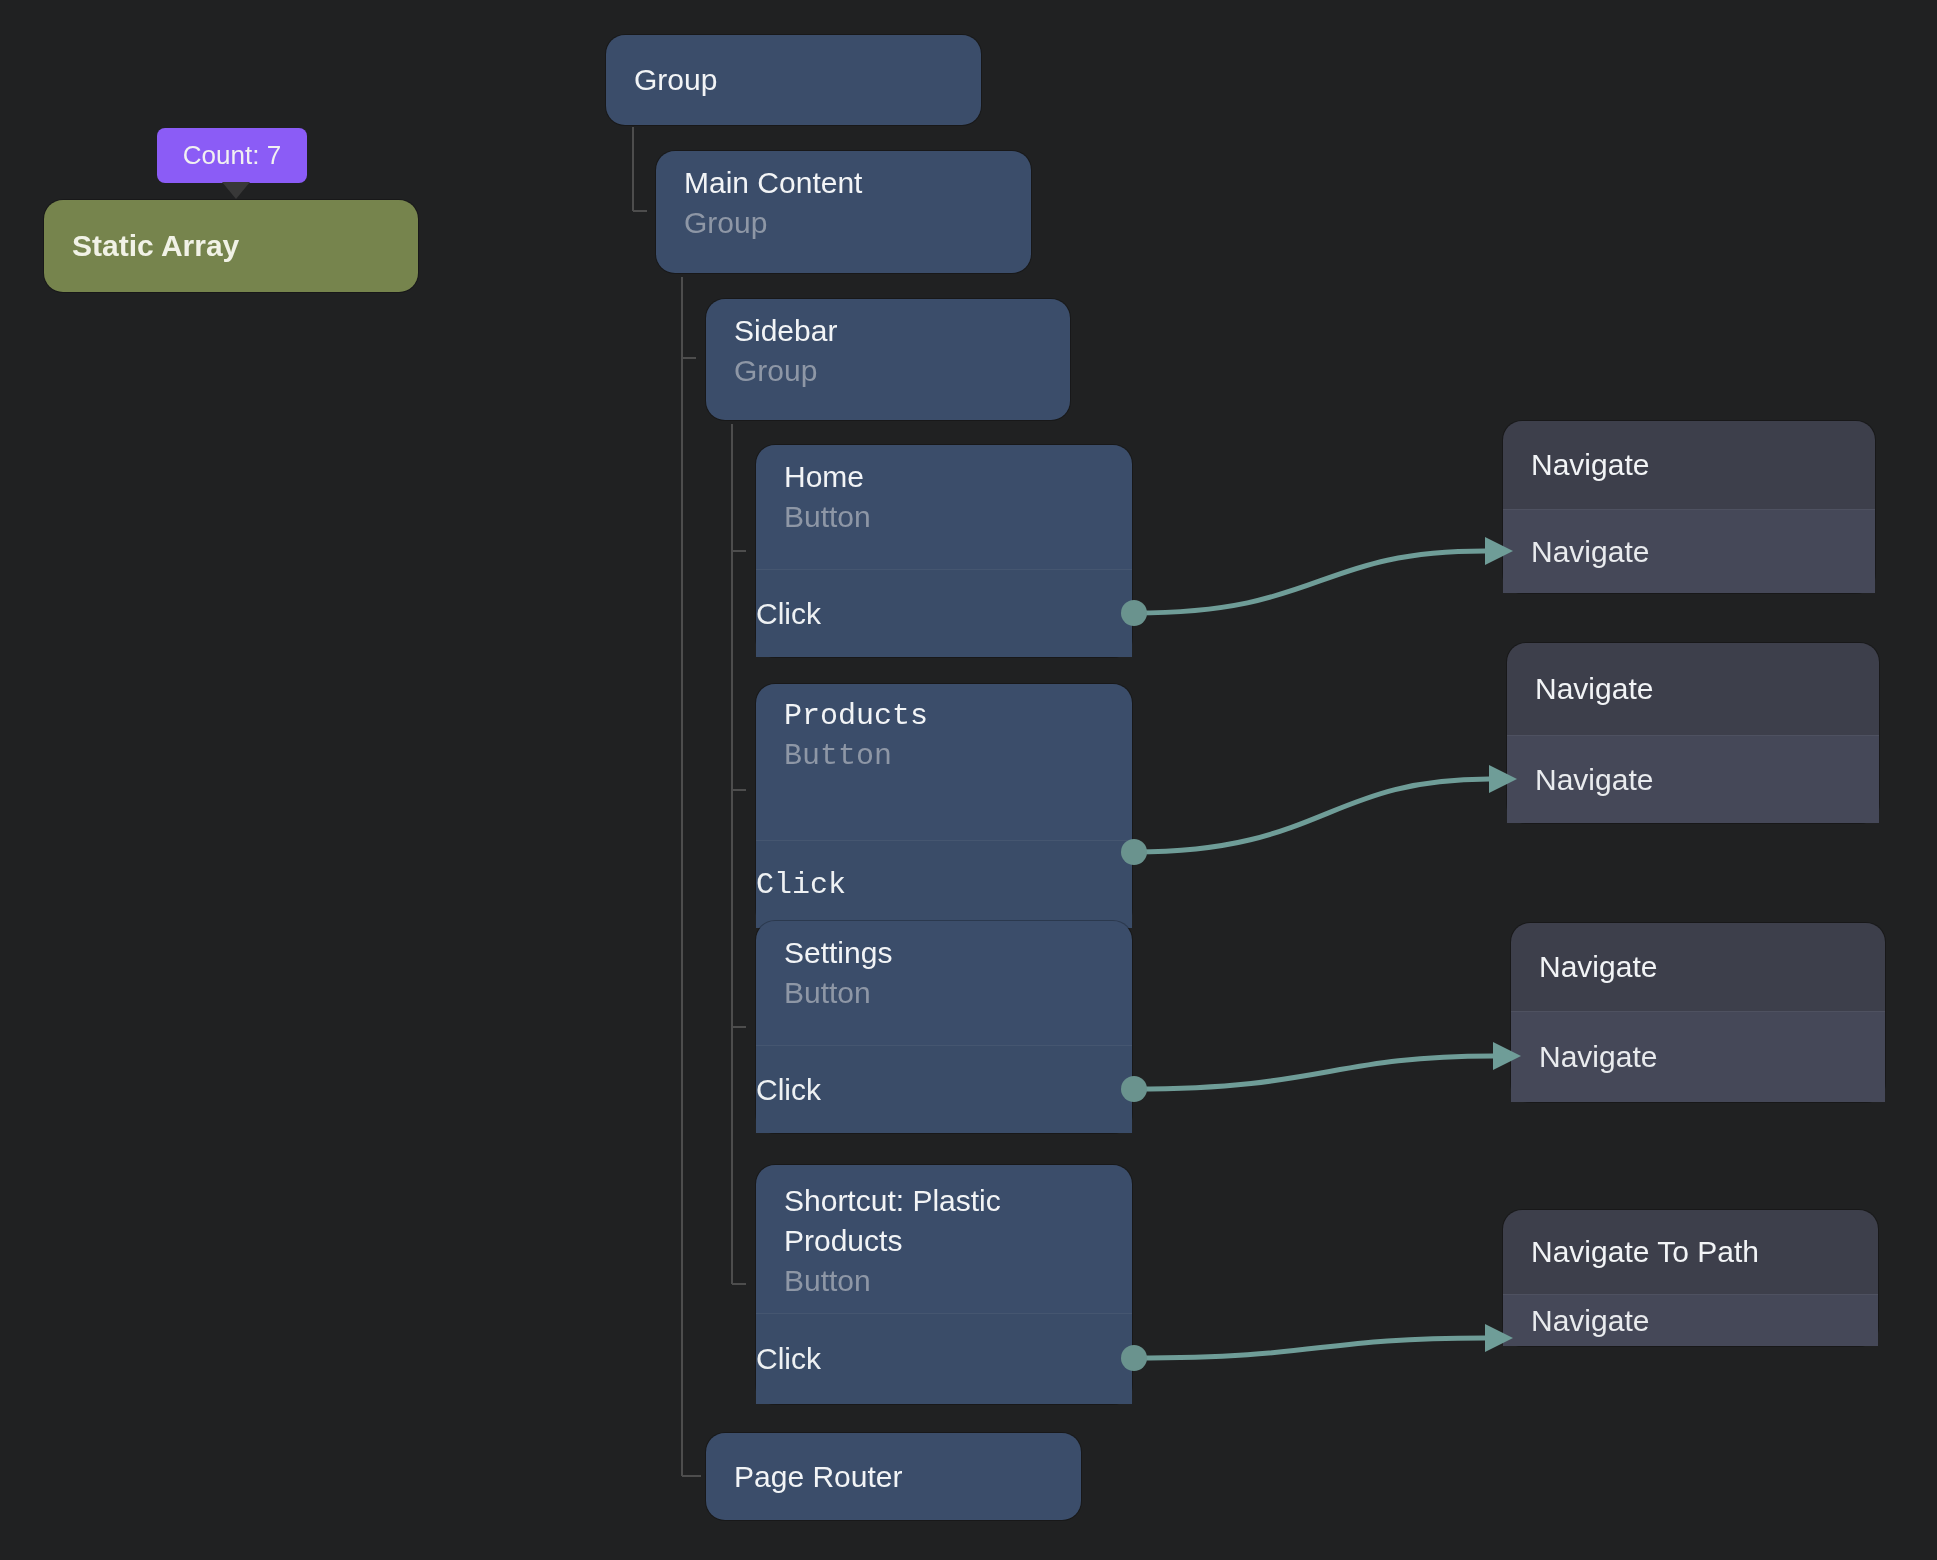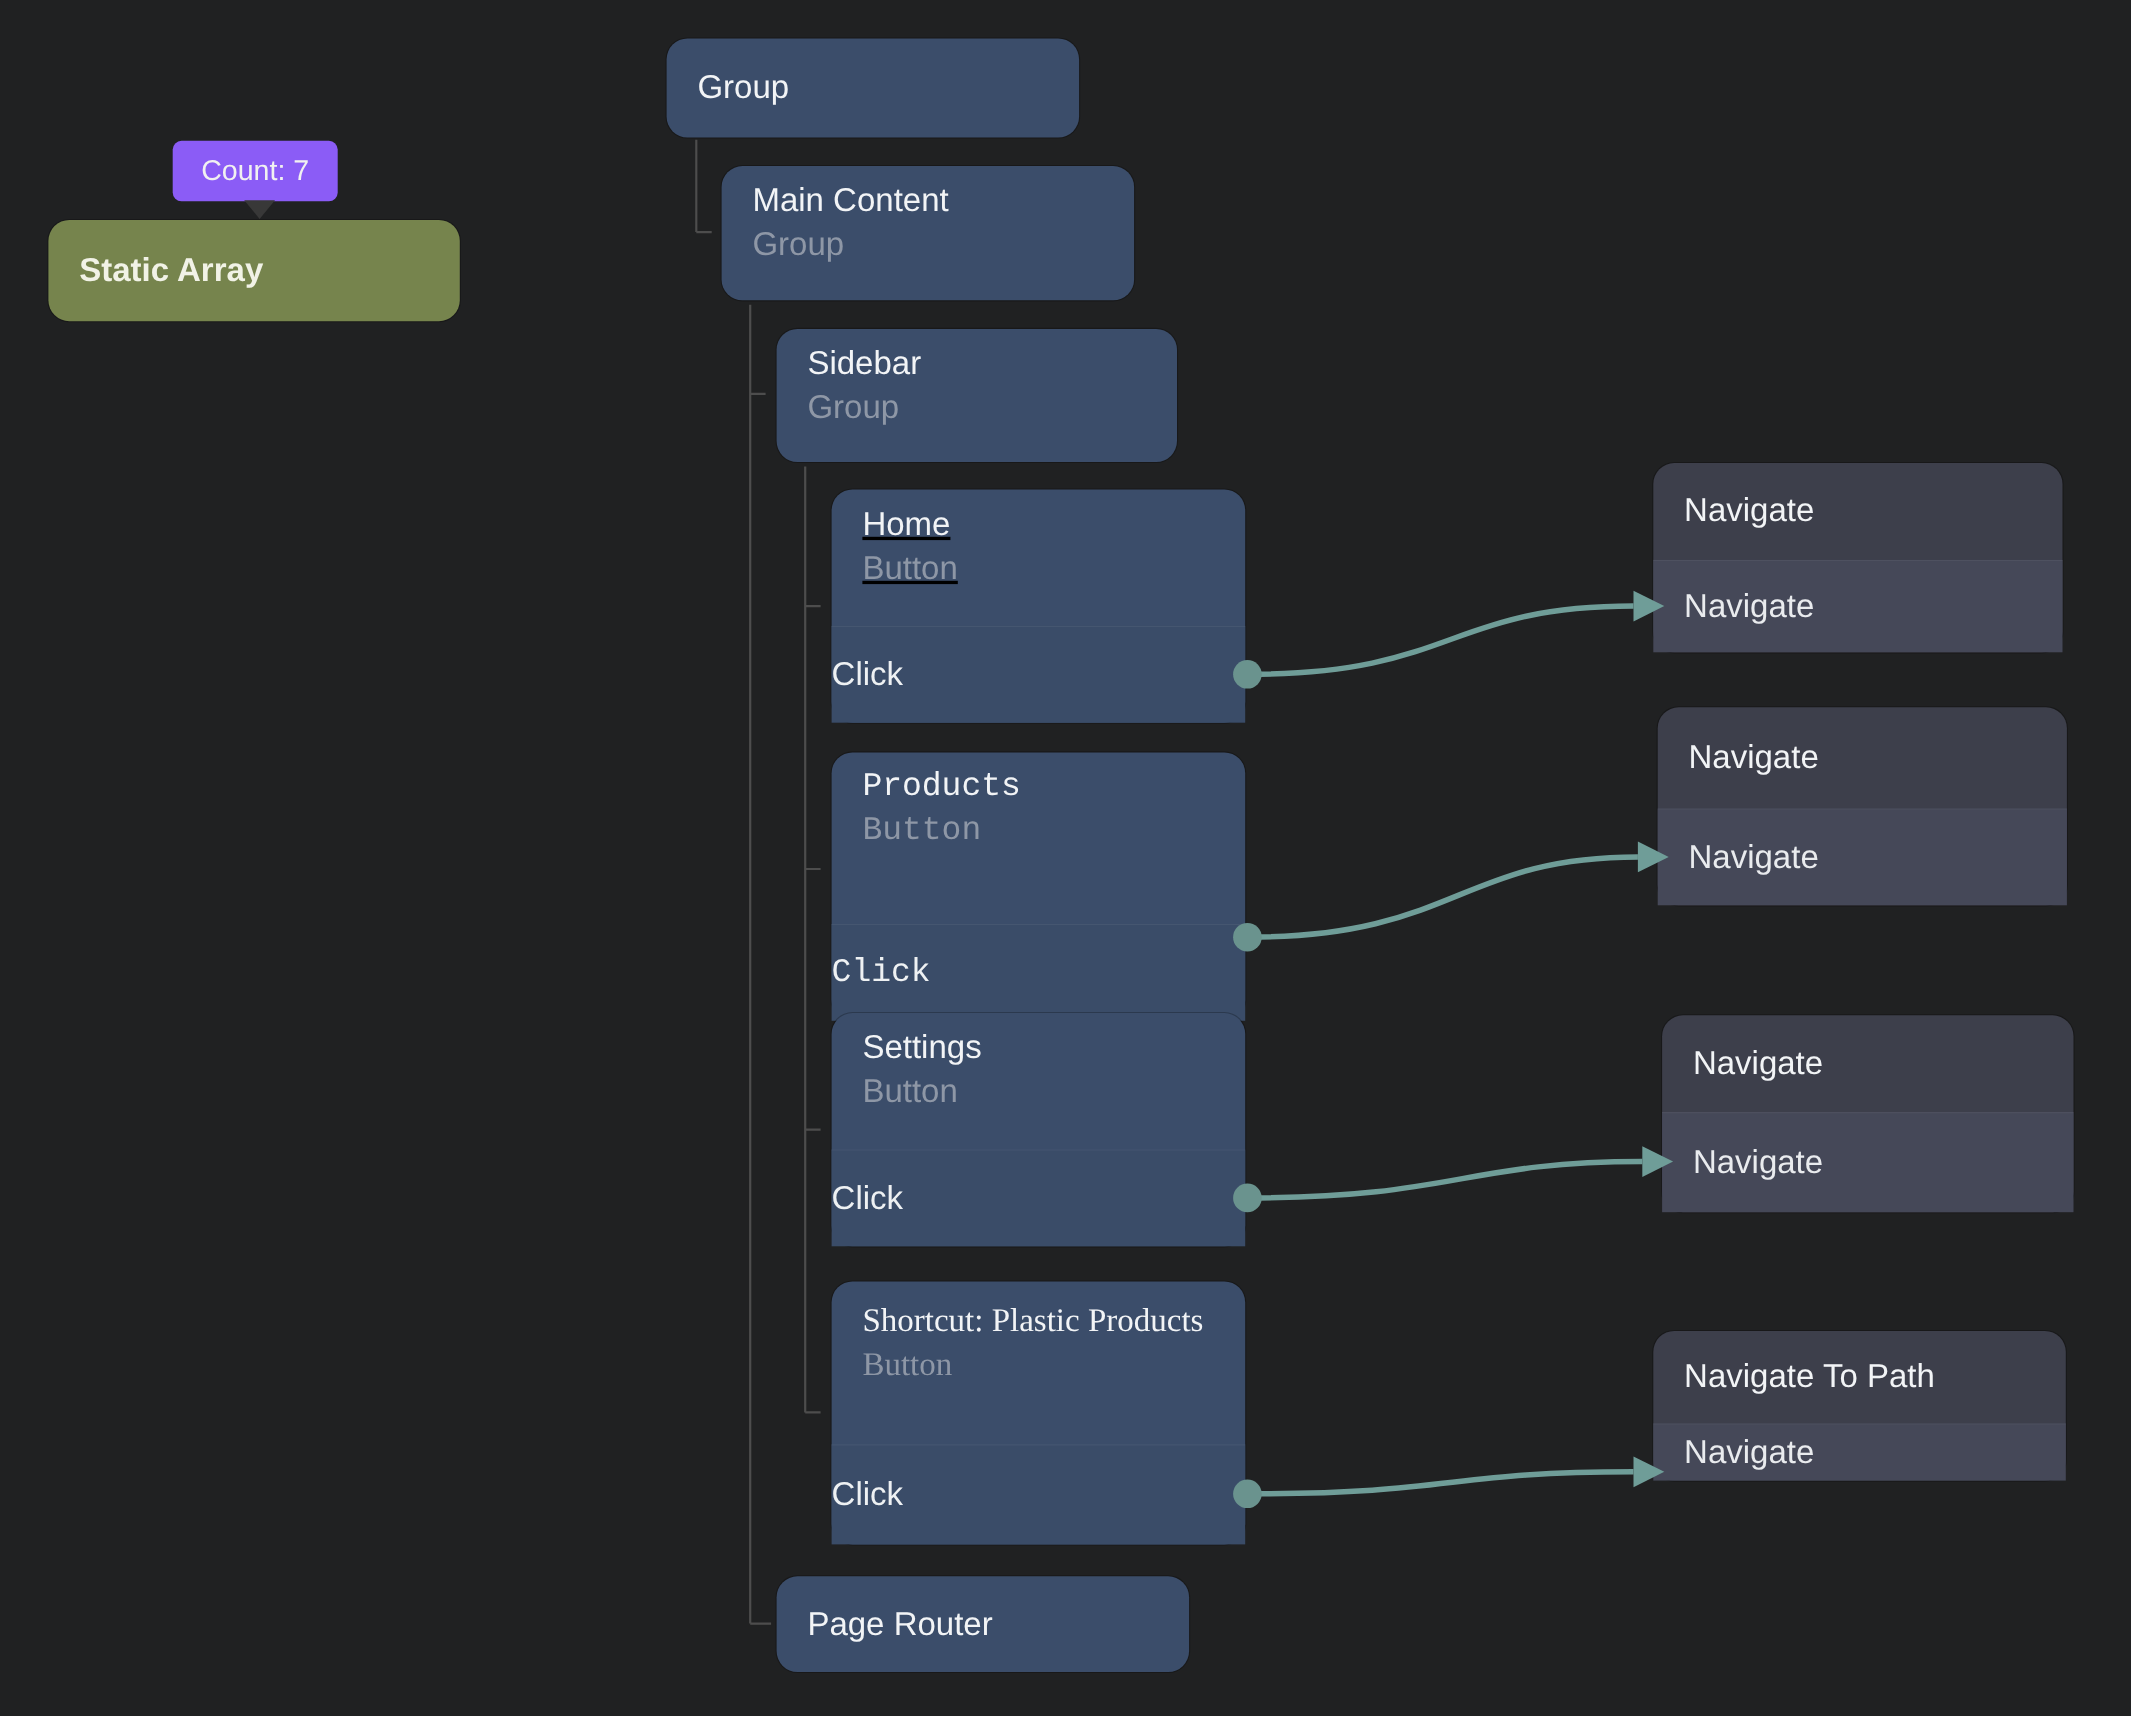--- a/index.html
+++ b/index.html
@@ -88,21 +88,21 @@
   </div>
 </div>
 
 <div class="node blue" style="left:706px;top:299px;width:364px;height:121px;">
   <div class="head">
     <div class="ntitle">Sidebar</div>
     <div class="nsub">Group</div>
   </div>
 </div>
 
-<div class="node blue" style="left:756px;top:445px;width:376px;height:212px;text-decoration:underline;">
+<div class="node blue" style="left:756px;top:445px;width:376px;height:212px;">
   <div class="head">
     <div class="ntitle">Home</div>
     <div class="nsub">Button</div>
   </div>
   <div class="clickrow">
     <span class="plabel">Click</span>
   </div>
 </div>
 
 <div class="node blue" style="left:756px;top:684px;width:376px;height:244px;font-family:Liberation Mono, monospace;">
@@ -119,21 +119,21 @@
   <div class="head">
     <div class="ntitle">Settings</div>
     <div class="nsub">Button</div>
   </div>
   <div class="clickrow">
     <span class="plabel">Click</span>
   </div>
 </div>
 
 <div class="node blue" style="left:756px;top:1165px;width:376px;height:239px;">
-  <div class="head" style="padding-top:16px;font-family:Liberation Serif, serif;">
+  <div class="head" style="padding-top:16px;">
     <div class="ntitle">Shortcut: Plastic Products</div>
     <div class="nsub">Button</div>
   </div>
   <div class="clickrow" style="height:91px;">
     <span class="plabel">Click</span>
   </div>
 </div>
 
 <div class="node blue single" style="left:706px;top:1433px;width:375px;height:87px;">
   <div class="ntitle">Page Router</div>

